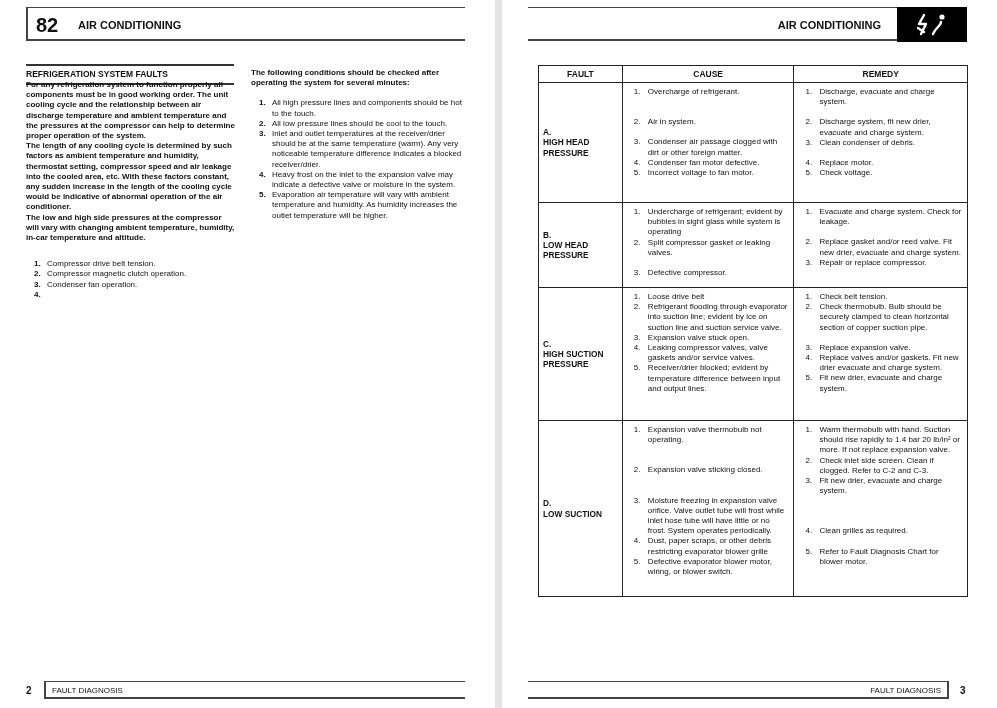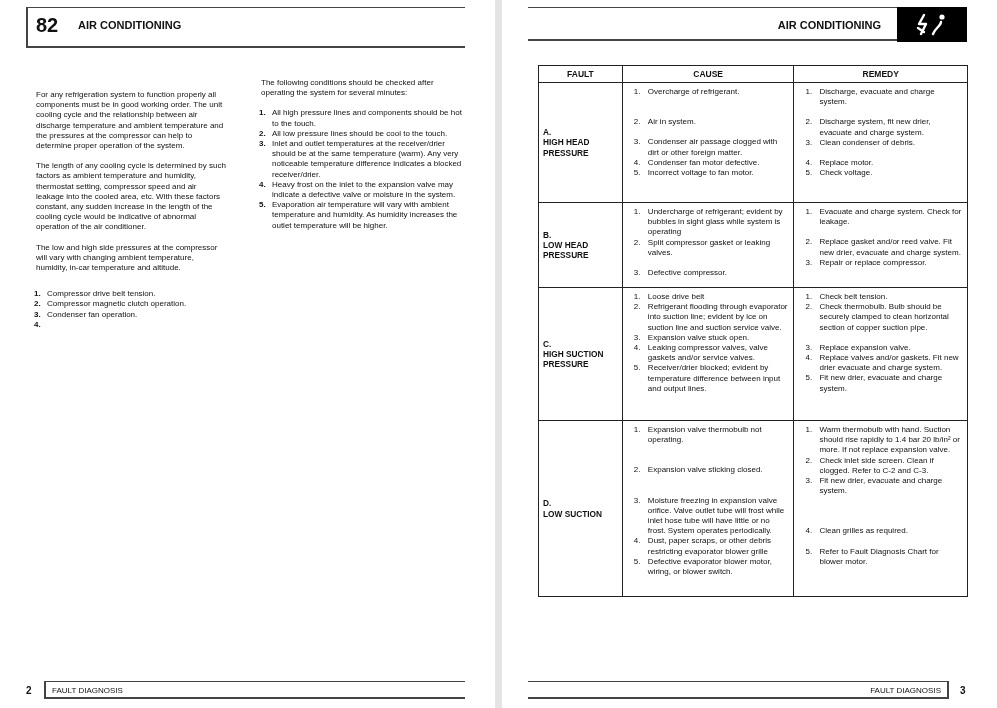--- a/index.html
+++ b/index.html
@@ -3,40 +3,40 @@
 <meta charset="utf-8">
 <style>
   html,body{margin:0;padding:0;}
   body{width:997px;height:708px;background:#fff;position:relative;overflow:hidden;font-family:"Liberation Sans",sans-serif;color:#111;}
   .page{position:absolute;top:0;height:708px;background:#fff;}
   #left-page{left:0;width:495px;}
   #right-page{left:502px;width:495px;}
   .gutter{position:absolute;left:495px;top:0;width:7px;height:708px;background:#e4e4e4;}
 
   
-  .hdr-l{position:absolute;left:26px;top:7px;width:439px;height:41px;border-top:1px solid #444;border-bottom:2px solid #444;border-left:2px solid #444;box-sizing:border-box;}
+  .hdr-l{position:absolute;left:26px;top:7px;width:439px;height:34px;border-top:1px solid #444;border-bottom:2px solid #444;border-left:2px solid #444;box-sizing:border-box;}
   .hdr-l .num{position:absolute;left:8px;top:6px;font-size:20px;font-weight:bold;}
   .hdr-l .title{position:absolute;left:50px;top:11px;font-size:11px;font-weight:bold;}
   .hdr-r{position:absolute;left:26px;top:7px;width:439px;height:34px;border-top:1px solid #444;border-bottom:2px solid #444;box-sizing:border-box;}
   .hdr-r .title{position:absolute;right:86px;top:11px;font-size:11px;font-weight:bold;}
   .hdr-r .iconbox{position:absolute;right:0;top:-1px;width:70px;height:35px;background:#000;display:flex;align-items:center;justify-content:center;}
 
   
   .ftr-l{position:absolute;left:26px;top:681px;}
   .ftr-l .pnum{position:absolute;left:0;top:4px;font-size:10px;font-weight:bold;}
   .ftr-l .box{position:absolute;left:18px;top:0;width:421px;height:18px;border-top:1px solid #444;border-bottom:2px solid #444;border-left:2px solid #444;box-sizing:border-box;font-size:8px;padding:4px 6px;}
   .ftr-r{position:absolute;left:26px;top:681px;width:445px;}
   .ftr-r .box{position:absolute;left:0;top:0;width:421px;height:18px;border-top:1px solid #444;border-bottom:2px solid #444;border-right:2px solid #444;box-sizing:border-box;font-size:8px;padding:4px 6px;text-align:right;}
   .ftr-r .pnum{position:absolute;left:432px;top:4px;font-size:10px;font-weight:bold;}
 
   
   .sec-title{position:absolute;left:26px;top:64px;width:208px;border-top:2px solid #333;border-bottom:2px solid #333;font-size:8.5px;font-weight:bold;padding:3px 0 4px 0;}
   .col1{position:absolute;left:26px;top:80px;width:210px;font-size:8px;line-height:10.2px;}
   .col2{position:absolute;left:251px;top:68px;width:212px;font-size:8px;line-height:10.2px;}
-  p{margin:10px;}
+  p{margin:0;font-weight:bold;}
   ol{margin:0;padding:0;list-style:none;}
   ol li{position:relative;padding-left:21px;}
   ol li .n{position:absolute;left:8px;top:0;font-weight:bold;}
   .list1{margin-top:16px;}
   .list2{margin-top:10px;}
 
   
   table.faults{position:absolute;left:36px;top:65px;width:430px;border-collapse:collapse;font-size:8px;line-height:10.2px;}
   table.faults th{border:1px solid #222;font-weight:bold;font-size:8.5px;height:16px;padding:0;margin-top:16px;}
   table.faults td{border:1px solid #222;vertical-align:top;padding:4px 4px 4px 0;}
@@ -46,20 +46,21 @@
 </style>
 </head>
 <body>
 
 <div class="page" id="left-page">
   <div class="hdr-l">
     <span class="num">82</span>
     <span class="title">AIR CONDITIONING</span>
   </div>
 
+  <div class="sec-title">REFRIGERATION SYSTEM FAULTS</div>
 
   <div class="col1">
     <p>For any refrigeration system to function properly all components must be in good working order. The unit cooling cycle and the relationship between air discharge temperature and ambient temperature and the pressures at the compressor can help to determine proper operation of the system.</p>
     <p>The length of any cooling cycle is determined by such factors as ambient temperature and humidity, thermostat setting, compressor speed and air leakage into the cooled area, etc. With these factors constant, any sudden increase in the length of the cooling cycle would be indicative of abnormal operation of the air conditioner.</p>
     <p>The low and high side pressures at the compressor will vary with changing ambient temperature, humidity, in-car temperature and altitude.</p>
     <ol class="list1">
       <li><span class="n">1.</span><span>Compressor drive belt tension.</span></li>
       <li><span class="n">2.</span><span>Compressor magnetic clutch operation.</span></li>
       <li><span class="n">3.</span><span>Condenser fan operation.</span></li>
       <li><span class="n">4.</span></li>

